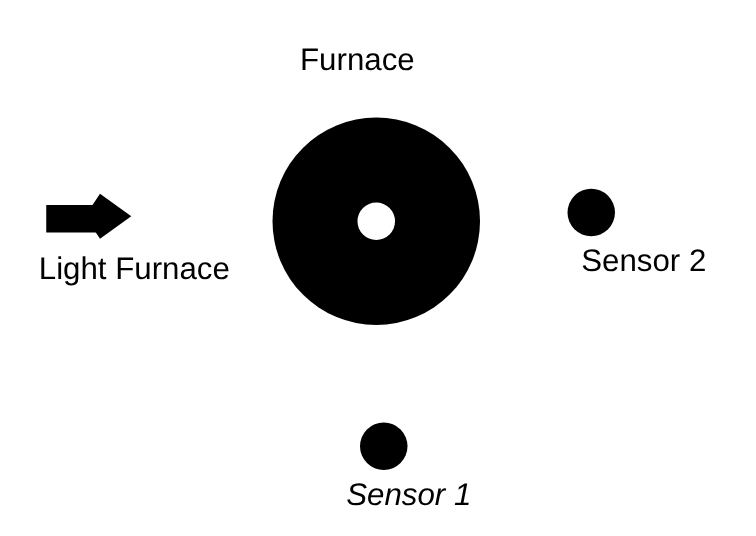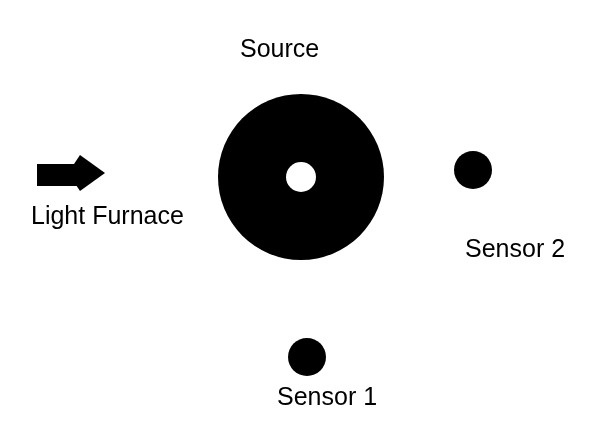--- a/index.html
+++ b/index.html
@@ -17,17 +17,17 @@
       <polygon points="80,155 105,173 80,191 68,173" fill="#000"></polygon>
     </g>
     <g>
       <circle cx="301" cy="177" r="83" fill="#000"></circle>
       <circle cx="301" cy="177" r="15" fill="#fff"></circle>
     </g>
     <circle cx="473" cy="170" r="19" fill="#000"></circle>
     <circle cx="307" cy="357" r="19" fill="#000"></circle>
   </svg>
 
-  <div class="label" style="left:240px; top:36px;">Source</div>
+  <div class="label" style="left:240px; top:36px;">Furnace</div>
   <div class="label" style="left:31px; top:203px;">Light Furnace</div>
-  <div class="label" style="left:465px; top:197px;margin-top:39px;">Sensor 2</div>
-  <div class="label" style="left:277px; top:384px;">Sensor 1</div>
+  <div class="label" style="left:465px; top:197px;">Sensor 2</div>
+  <div class="label" style="left:277px; top:384px;font-style:italic;">Sensor 1</div>
 </div>
 
 </body></html>

